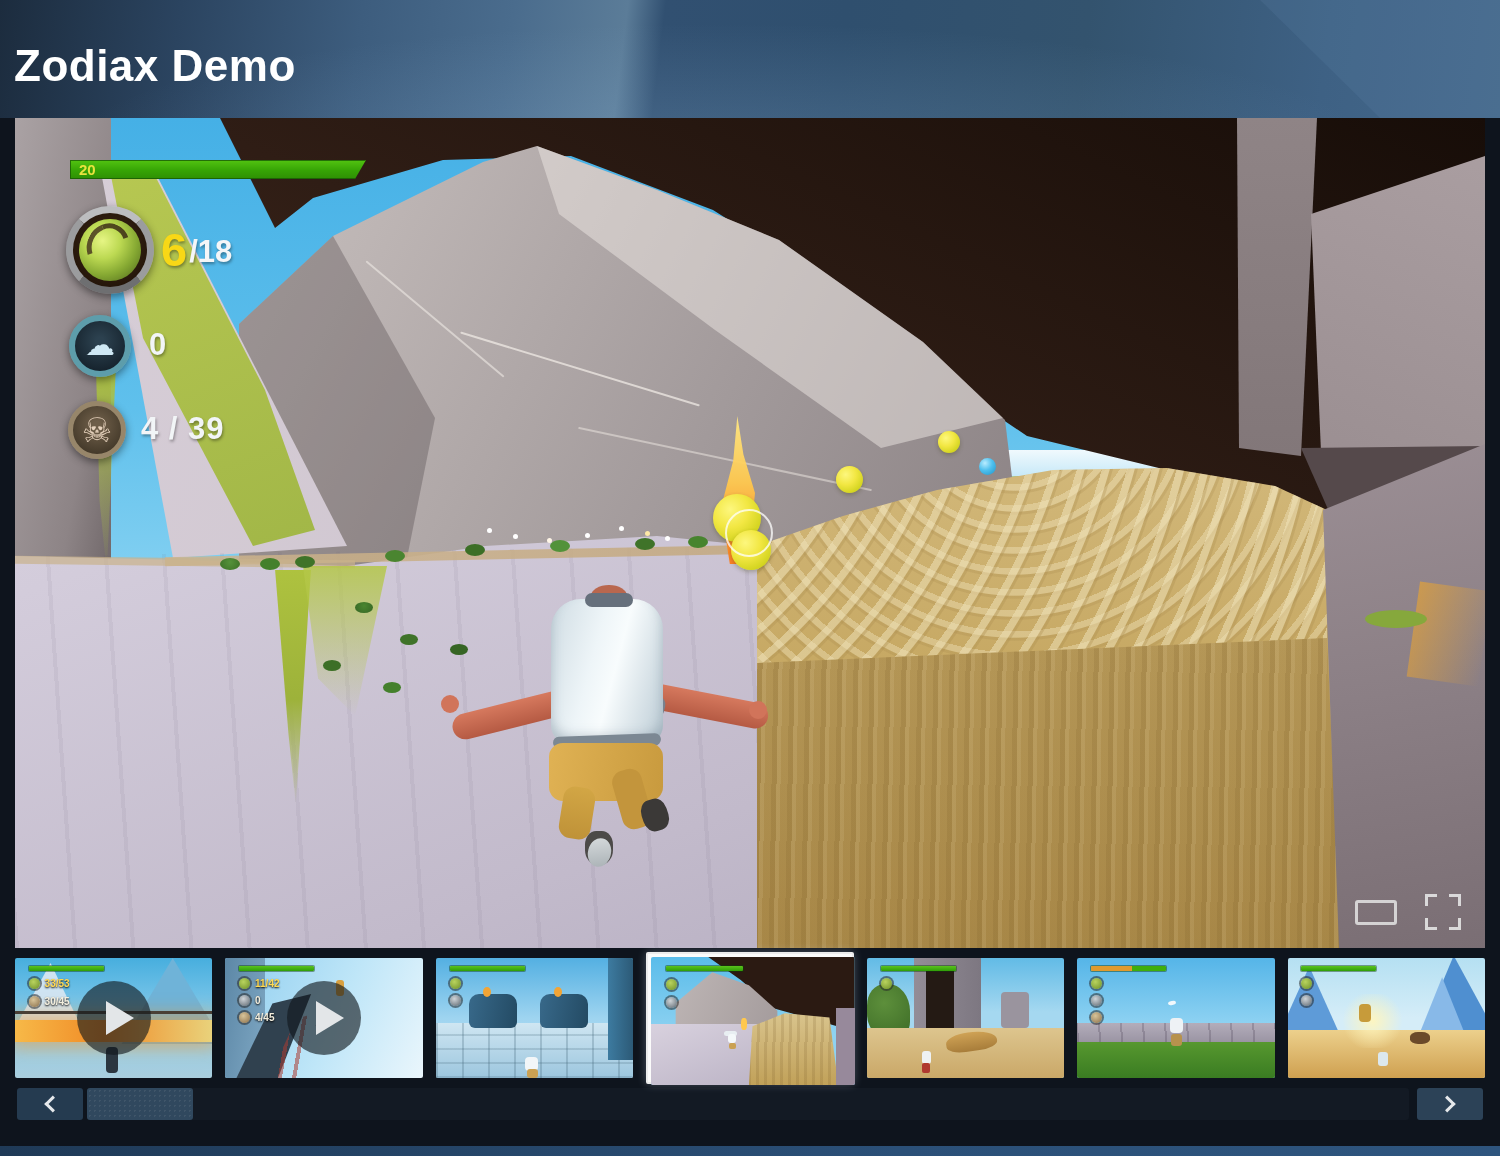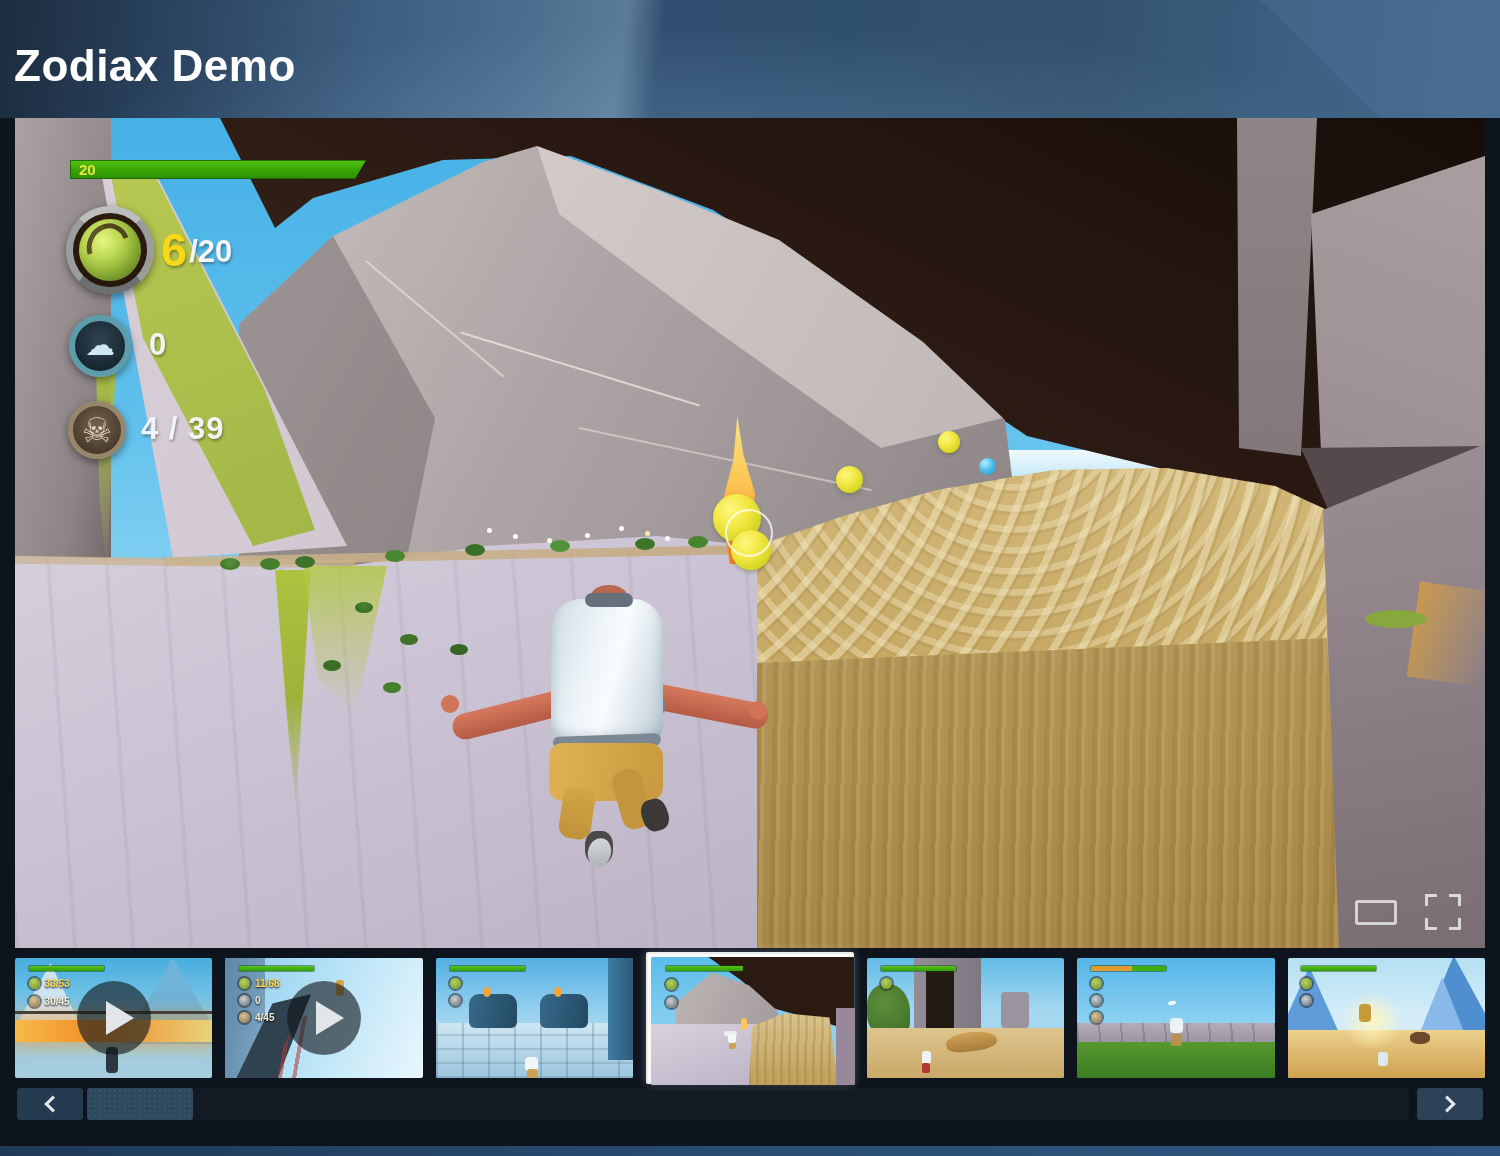--- a/index.html
+++ b/index.html
@@ -259,21 +259,21 @@
 
     <div class="lyr hud-health">
       <span>20</span>
     </div>
     <div class="lyr coin coin-fruit">
       <div class="fruit-inner"></div>
       <div class="fruit-vine"></div>
     </div>
     <div class="lyr fruit-text">
       <span class="fruit-cur">6</span>
-      <span class="fruit-tot">/20</span>
+      <span class="fruit-tot">/18</span>
     </div>
     <div class="lyr coin coin-cloud">
       <span class="cloud-glyph">☁</span>
     </div>
     <div class="lyr cloud-text">0</div>
     <div class="lyr coin coin-skull">
       <span class="skull-glyph">☠</span>
     </div>
     <div class="lyr skull-text">4 / 39</div>
 
@@ -309,21 +309,21 @@
 
     <div class="th">
       <div class="th-inner">
         <div style="inset:0;background:linear-gradient(115deg,#8ecdef 0%,#bfe6f8 55%,#eaf6fc 100%);"></div>
         <div style="left:0;top:0;width:20%;height:100%;background:linear-gradient(100deg,#5c87a6,#7fa8c4);"></div>
         <div style="left:0;bottom:0;width:70%;height:100%;background:#30414f;clip-path:polygon(8% 100%,34% 38%,62% 30%,38% 100%);"></div>
         <div style="left:18%;bottom:0;width:40%;height:55%;background:repeating-linear-gradient(100deg,rgba(170,60,50,0.55) 0 4px,rgba(0,0,0,0) 4px 14px);clip-path:polygon(10% 100%,45% 10%,75% 0,45% 100%);"></div>
         <div style="left:56%;top:18%;width:8px;height:16px;background:#d8a040;border-radius:3px;"></div>
         <div class="mb"></div>
         <div class="mc" style="left:7%;top:17%;"></div>
-        <div class="ml" style="left:15%;top:17%;color:#ffd952;">11/68</div>
+        <div class="ml" style="left:15%;top:17%;color:#ffd952;">11/42</div>
         <div class="mc gray" style="left:7%;top:31%;"></div>
         <div class="ml" style="left:15%;top:31%;">0</div>
         <div class="mc tan" style="left:7%;top:45%;"></div>
         <div class="ml" style="left:15%;top:45%;">4/45</div>
         <div class="play">
             <span class="play-tri"></span>
           </div>
       </div>
     </div>
 

